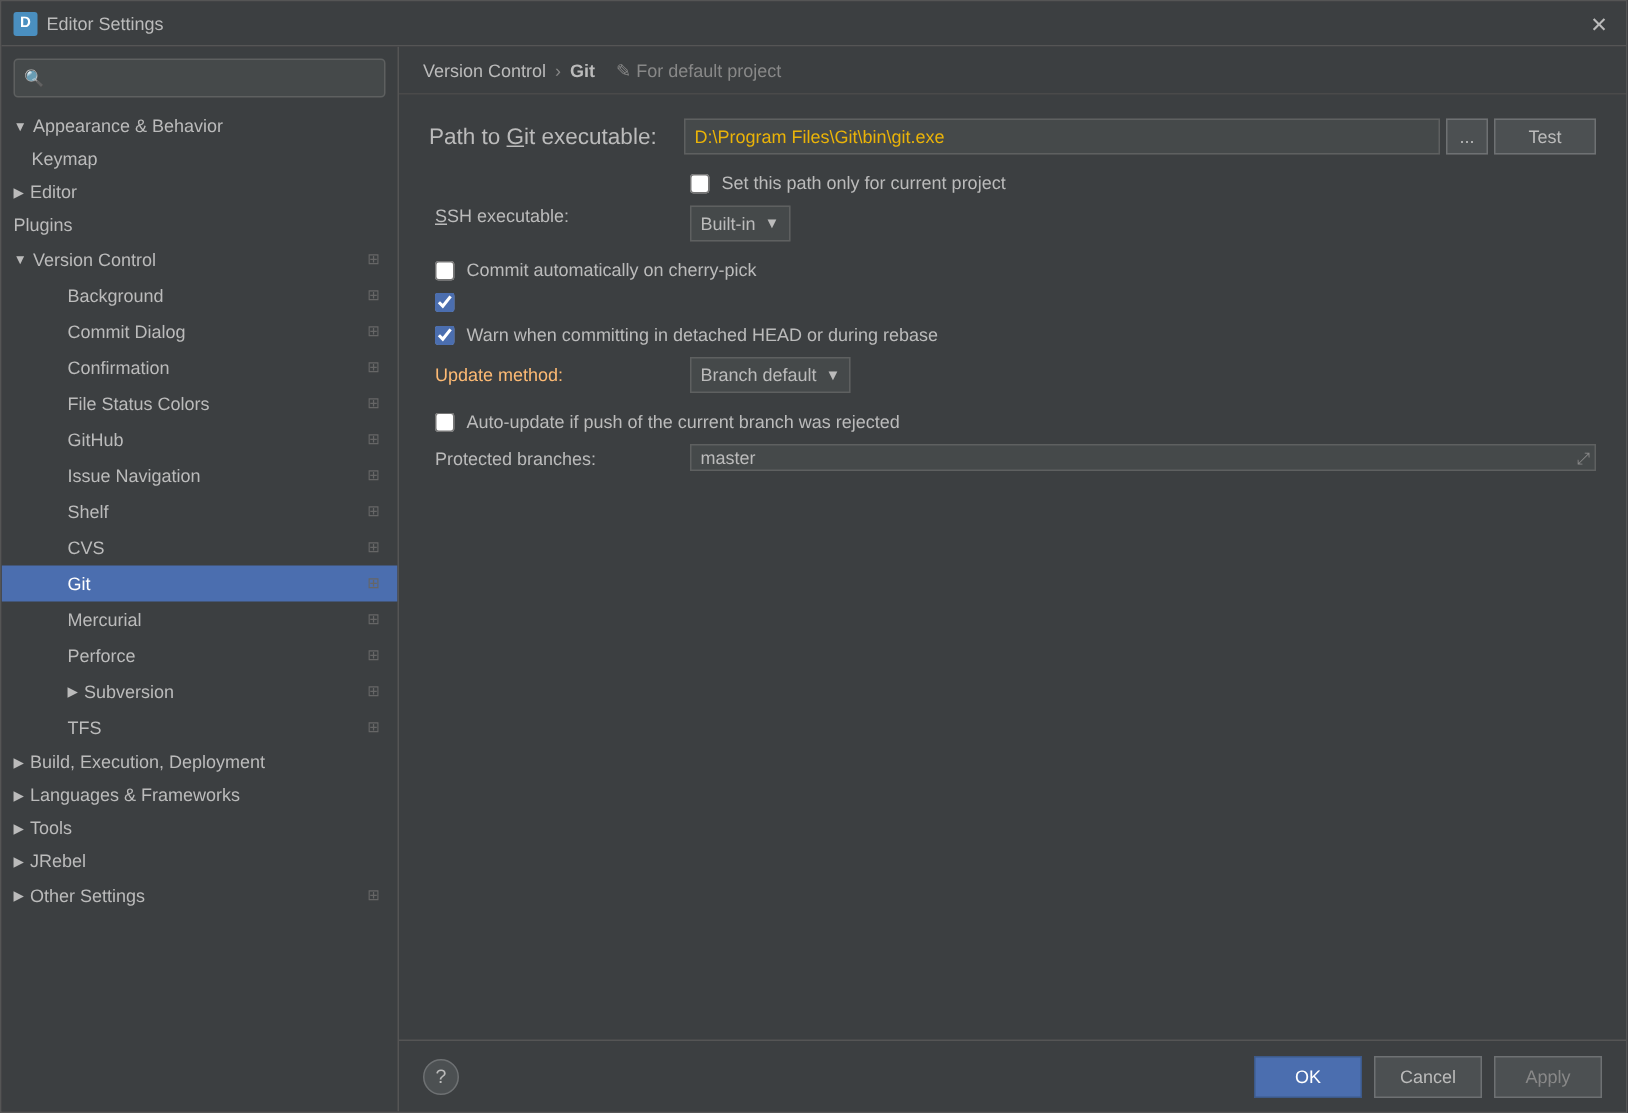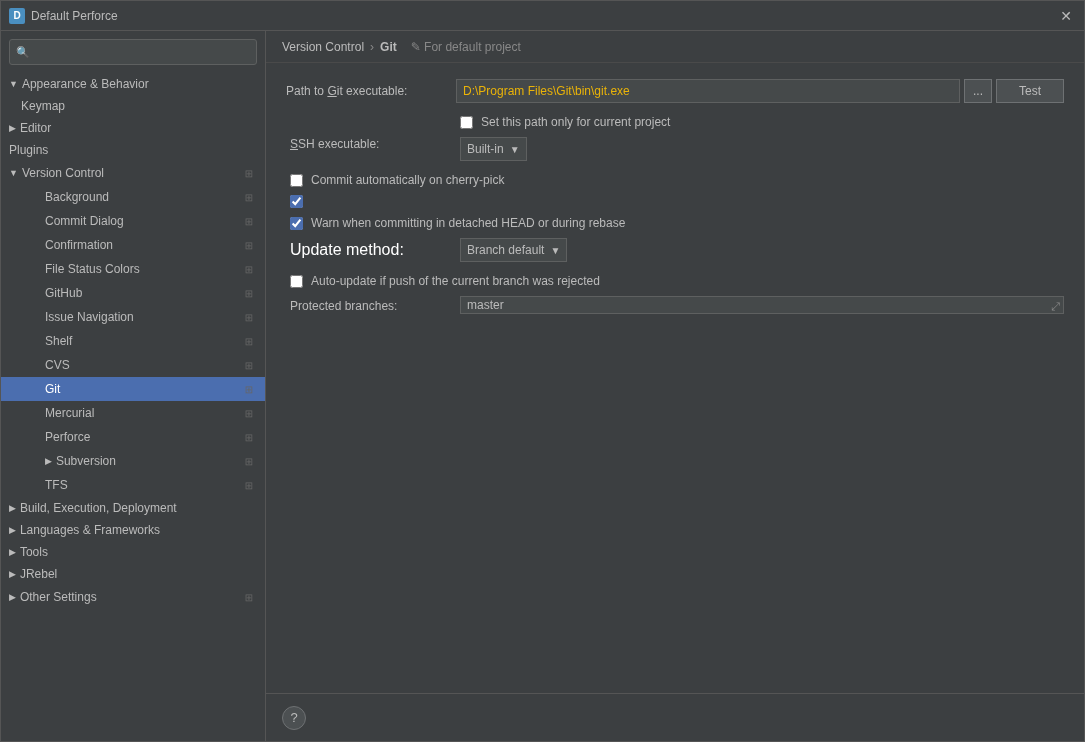--- a/index.html
+++ b/index.html
@@ -161,21 +161,21 @@
       overflow-y: auto;
     }
     .form-row {
       display: flex;
       align-items: center;
       margin-bottom: 12px;
     }
     .form-label {
       min-width: 170px;
       color: #bbbbbb;
-      font-size: 12px;
+      font-size: 15px;
     }
     .path-input {
       flex: 1;
       height: 24px;
       background: #45494a;
       border: 1px solid #5e6060;
       color: #eab308;
       font-size: 12px;
       padding: 0 6px;
     }
@@ -246,22 +246,22 @@
       font-size: 10px;
     }
     .update-row {
       display: flex;
       align-items: center;
       margin-bottom: 12px;
       padding-left: 4px;
     }
     .update-label {
       min-width: 170px;
-      color: #ffffff;
-      font-size: 16px;
+      color: #fdba74;
+      font-size: 12px;
     }
     .branches-row {
       display: flex;
       align-items: center;
       margin-bottom: 12px;
       padding-left: 4px;
     }
     .branches-label {
       min-width: 170px;
       color: #bbbbbb;
@@ -362,21 +362,21 @@
     ::-webkit-scrollbar-track { background: #3c3f41; }
     ::-webkit-scrollbar-thumb { background: #555; border-radius: 4px; }
   </style>
 </head>
 <body>
 
 <div class="window">
 
   <div class="title-bar">
     <div class="title-bar-icon">D</div>
-    <span class="title-bar-text">Default Perforce</span>
+    <span class="title-bar-text">Editor Settings</span>
     <div class="title-bar-close">✕</div>
   </div>
 
   <div class="content-area">
 
     <div class="sidebar">
 
       <div class="search-box">
         <span class="search-icon">🔍</span>
         <span class="search-input-display"></span>
@@ -569,16 +569,21 @@
             <span class="branches-expand-icon">⤢</span>
           </div>
         </div>
 
       </div>
 
       <div class="bottom-bar">
         <div class="bottom-left">
           <div class="help-btn">?</div>
         </div>
+        <div class="bottom-right">
+          <button class="btn-ok">OK</button>
+          <button class="btn-cancel">Cancel</button>
+          <button class="btn-apply">Apply</button>
+        </div>
       </div>
     </div>
   </div>
 </div>
 
 </body></html>

